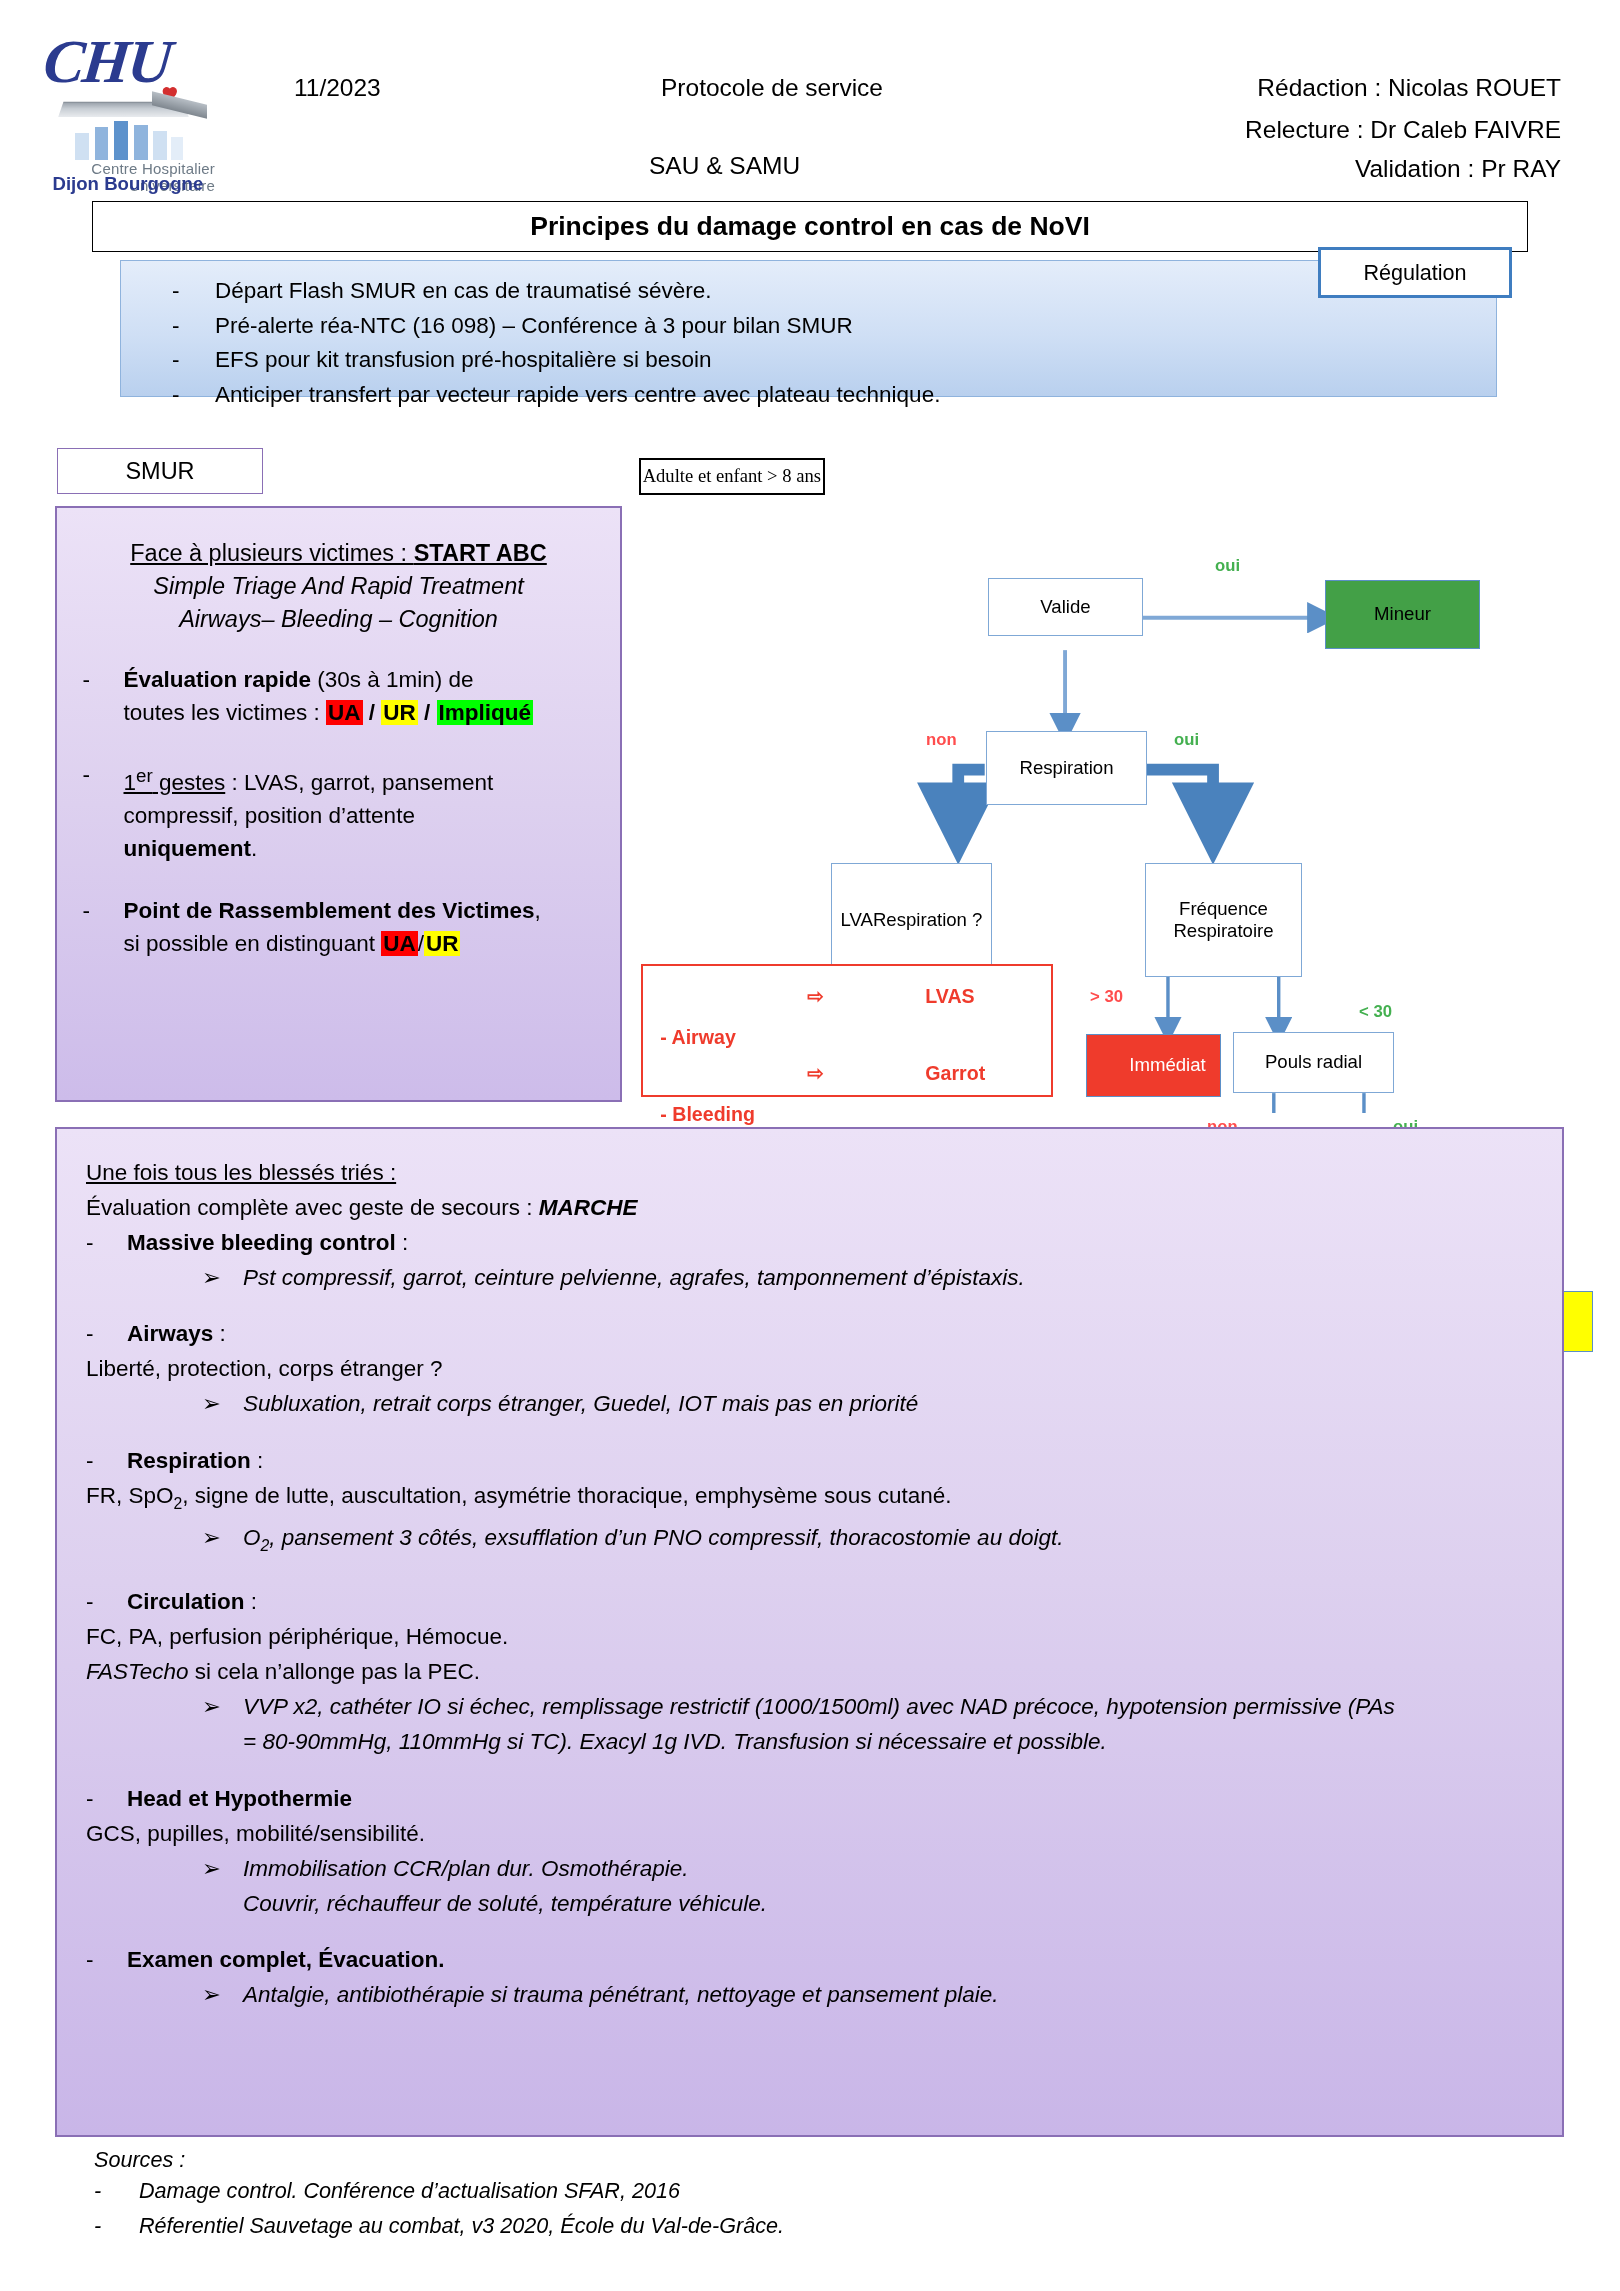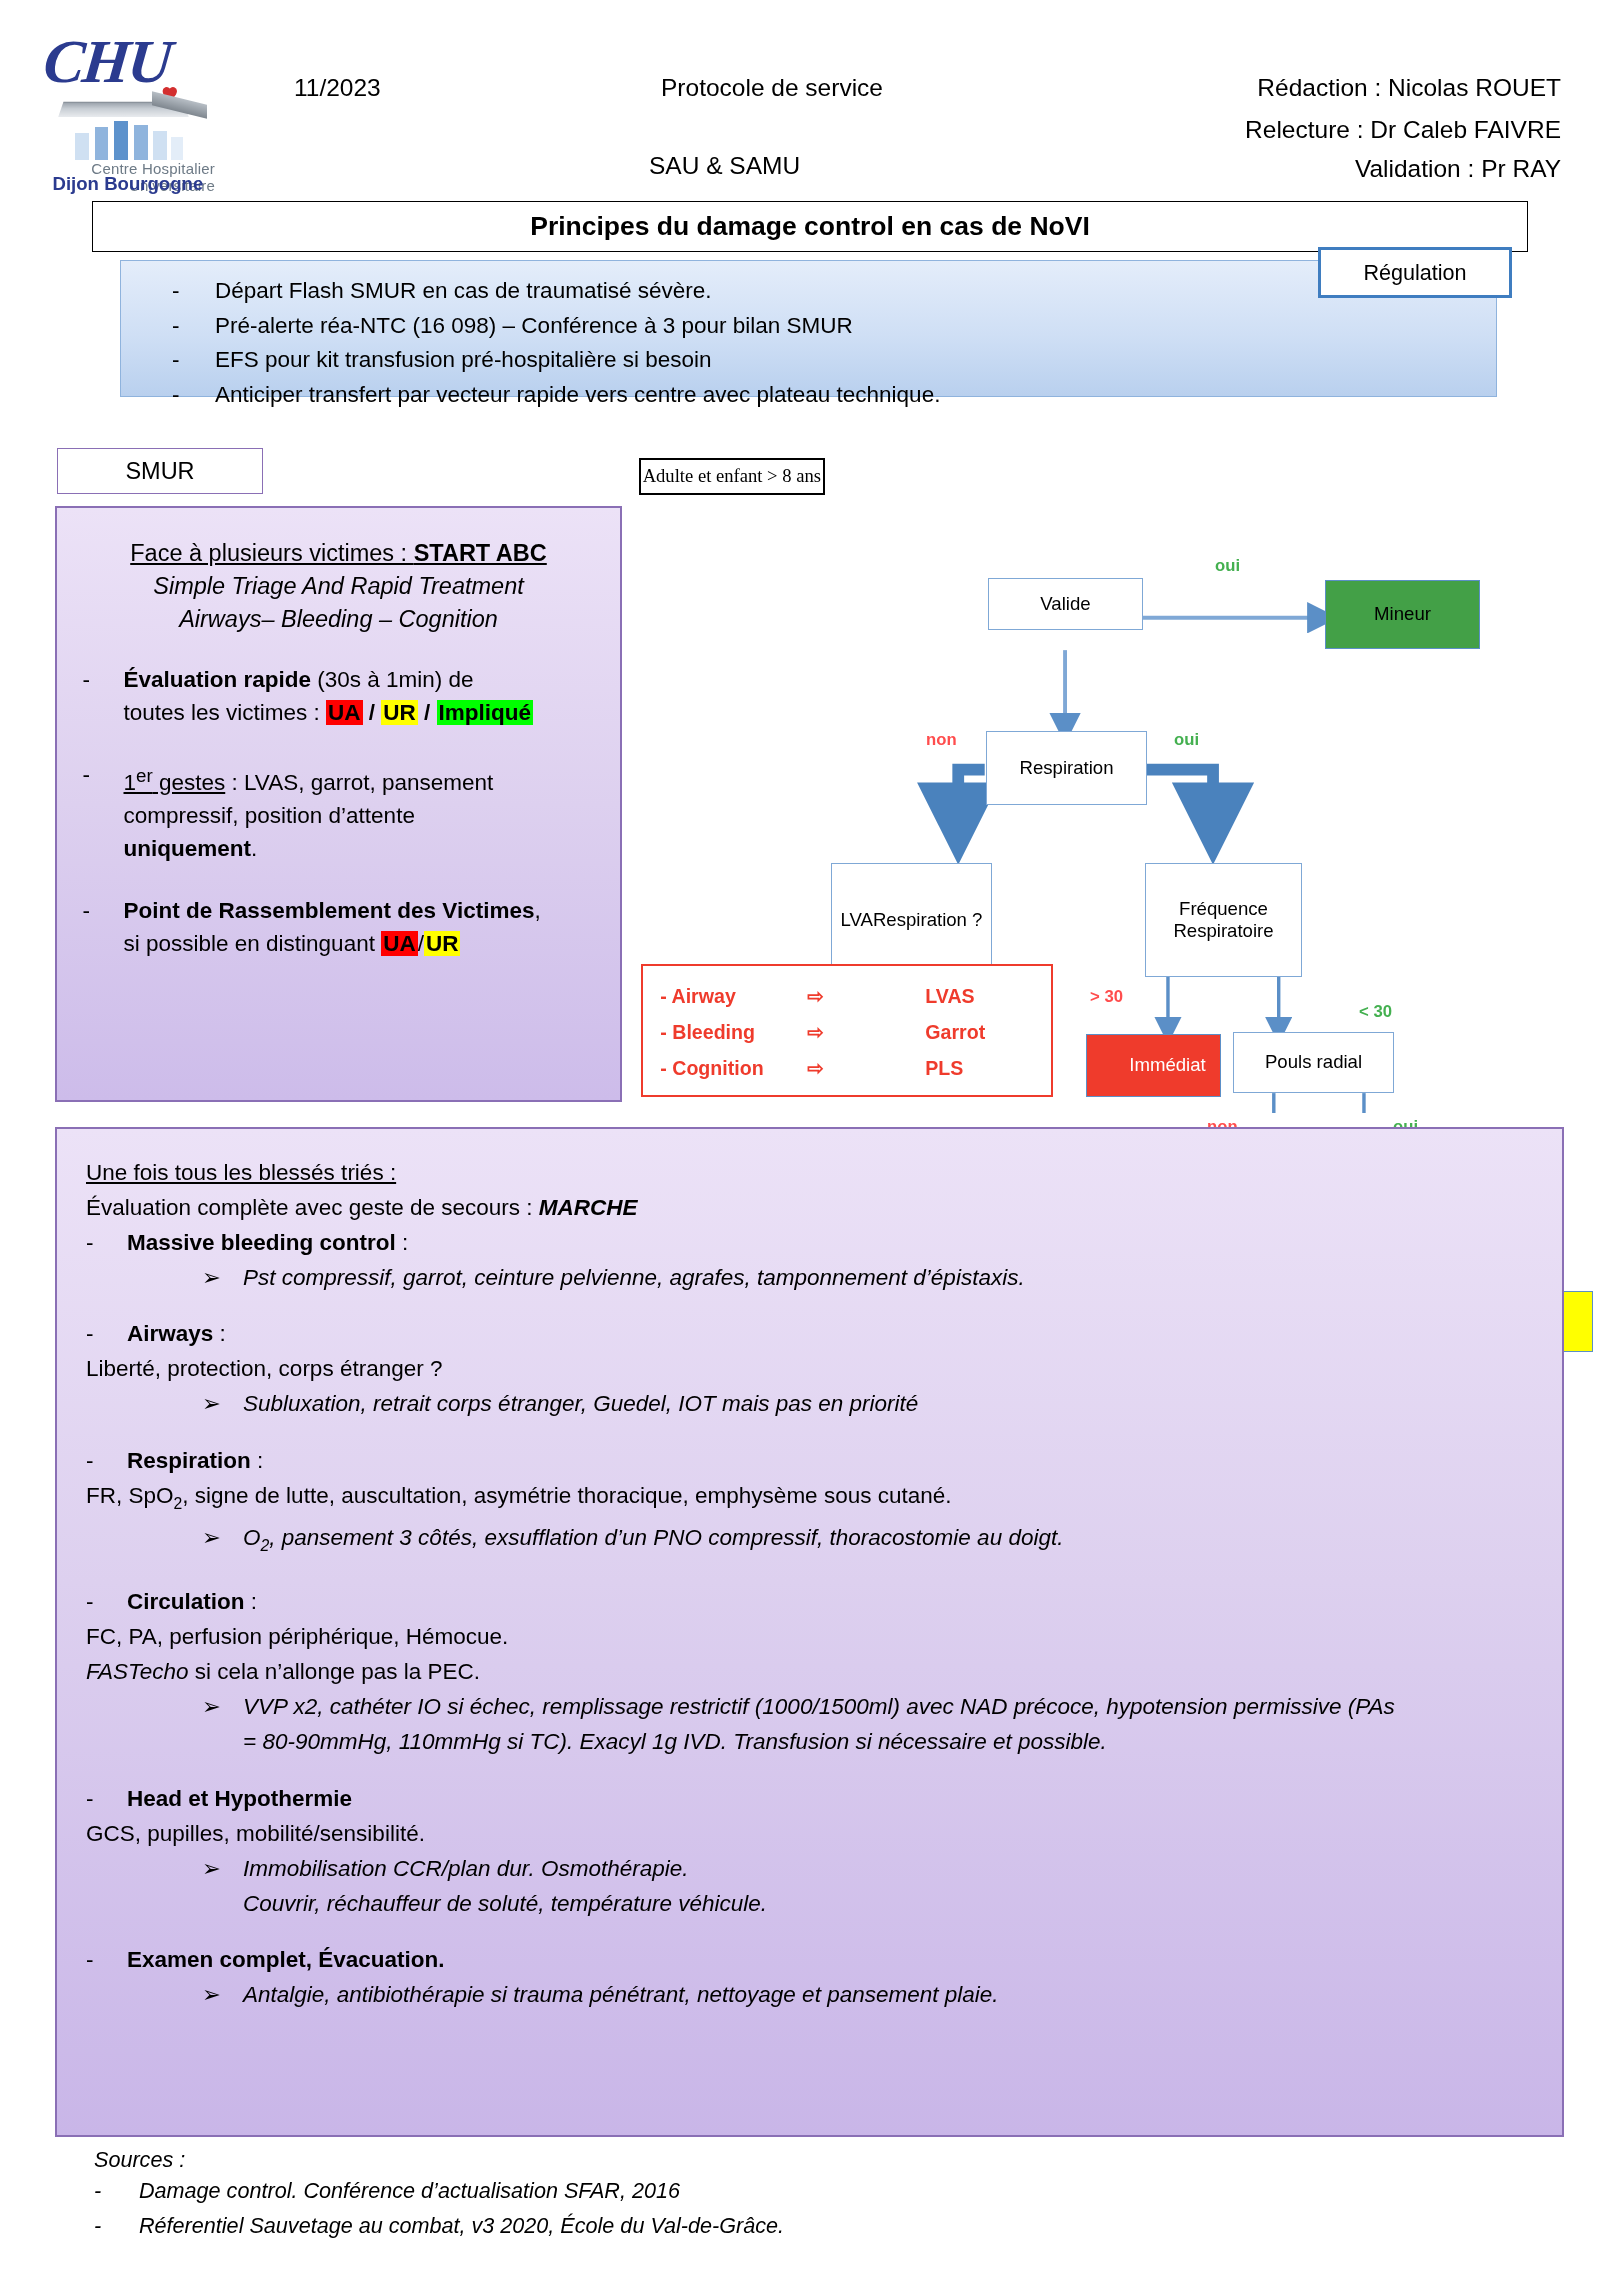--- a/index.html
+++ b/index.html
@@ -126,21 +126,21 @@
   .fnode.yellow{ background:#ffff00; border-color:#5b8fc7; color:#000; }
   .flabel { position:absolute; font-size:16.7px; font-weight:bold; }
   .flabel.oui { color:#44b050; }
   .flabel.non { color:#ff4d4d; }
   .abc-box {
     position:absolute; left:13.7px; top:518px; width:412px; height:133px;
     border:2px solid #ef3b2c; background:#fff;
     padding:11.8px 17.6px;
   }
   .abc-row { display:flex; font-size:19.6px; font-weight:bold; color:#ef3b2c; line-height:36px; }
-  .abc-c1 { flex:0 0 147px; }
+  .abc-c1 { flex:0 0 147px;margin-top:41px; }
   .abc-c2 { flex:0 0 118px; }
   .abc-c3 { flex:1; }
 
   
   .marche-box {
     position:absolute; left:55px; top:1127px; width:1509px; height:1010px;
     border:2px solid #8a6fb5;
     background: linear-gradient(180deg,#ece2f7 0%,#ddd0ef 45%,#c9b6e8 100%);
     padding: 25.5px 29px;
     font-size:22.5px; line-height:33px;
@@ -291,21 +291,21 @@
 
     <line x1="552" y1="540" x2="552" y2="596" stroke="#5b8fc7" stroke-width="3.5" marker-end="url(#ah)"></line>
 
     <line x1="665" y1="540" x2="665" y2="596" stroke="#5b8fc7" stroke-width="3.5" marker-end="url(#ah)"></line>
 
     <line x1="660" y1="660" x2="660" y2="727" stroke="#5b8fc7" stroke-width="3.5" marker-end="url(#ah)"></line>
 
     <line x1="752" y1="660" x2="752" y2="727" stroke="#5b8fc7" stroke-width="3.5" marker-end="url(#ah)"></line>
   </svg>
 
-  <div class="fnode" style="left:361px; top:132px; width:155px; height:52px;">Valide</div>
+  <div class="fnode" style="left:361px; top:132px; width:155px; height:58px;">Valide</div>
 
   <div class="fnode green" style="left:698px; top:134px; width:155px; height:69px;">Mineur</div>
 
   <div class="fnode" style="left:359px; top:285px; width:161px; height:74px;">Respiration</div>
 
   <div class="fnode" style="left:204px; top:417px; width:161px; height:114px; flex-direction:row;">
     <span>LVA</span>
     <span>Respiration ?</span>
   </div>
 

